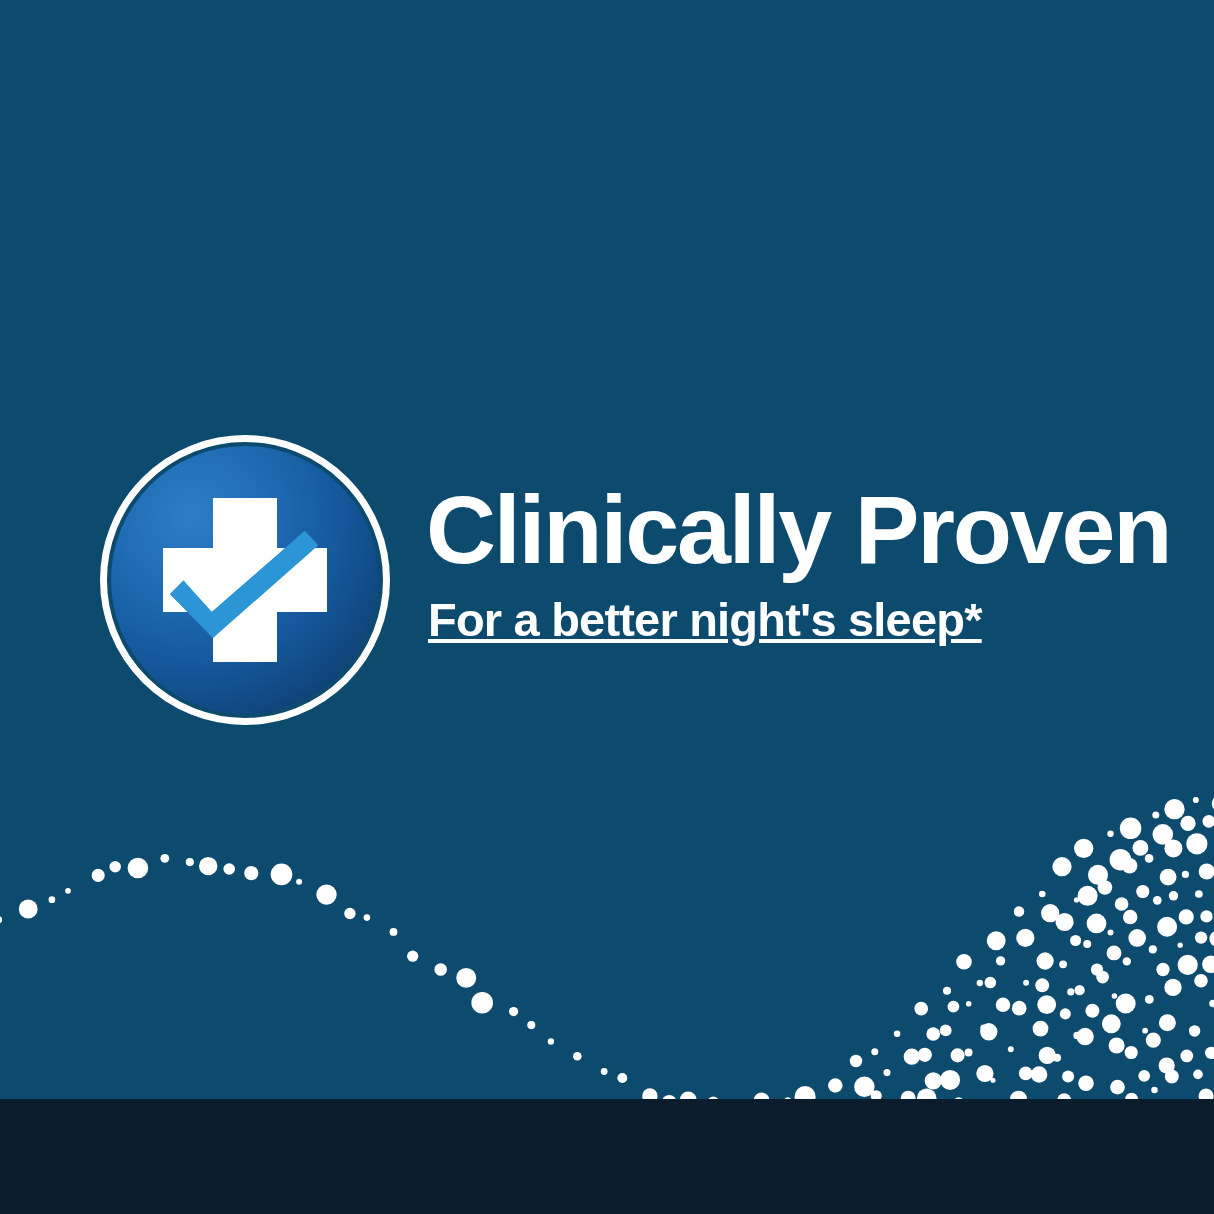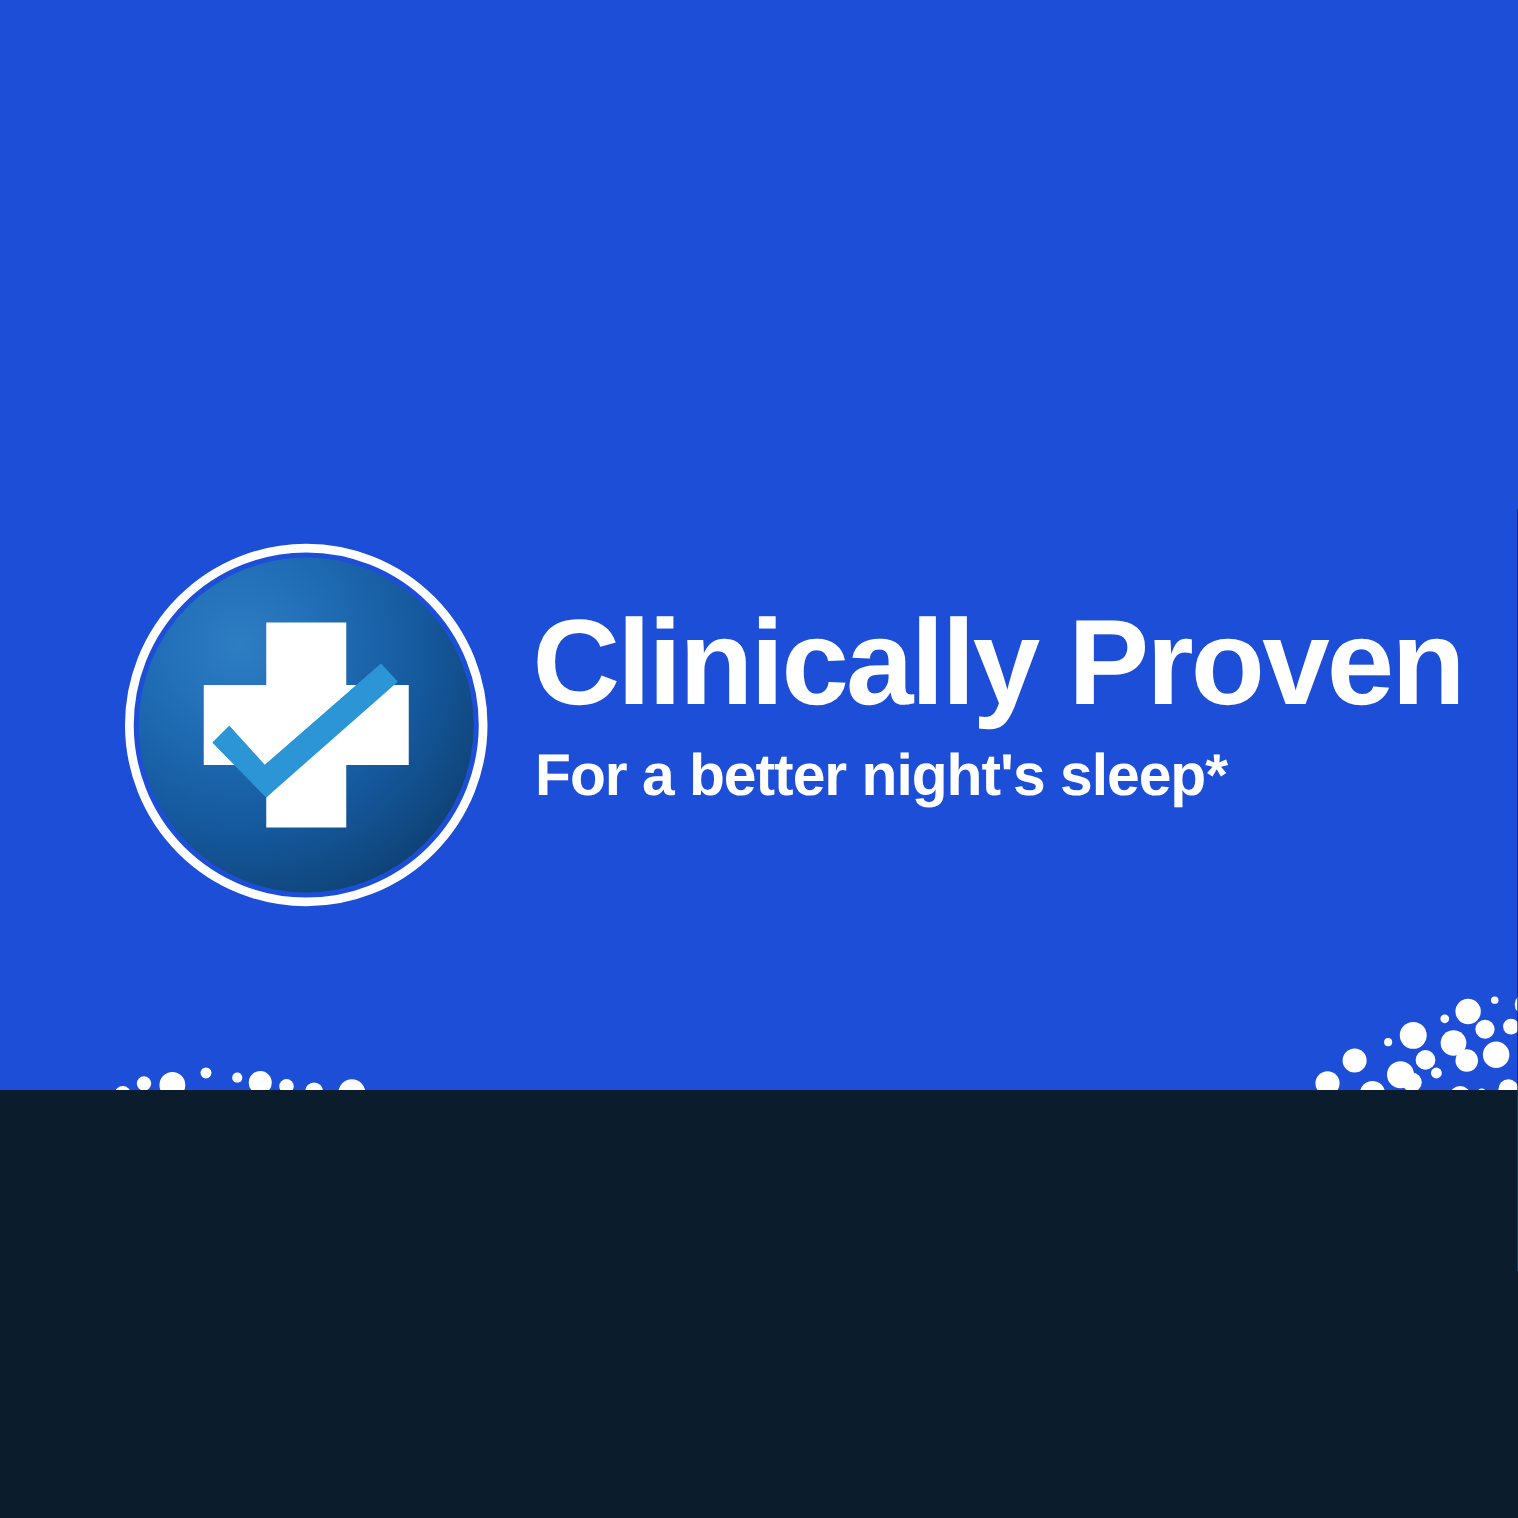--- a/index.html
+++ b/index.html
@@ -3,24 +3,24 @@
 <meta charset="utf-8">
 <style>
   html, body {
     margin: 0;
     padding: 0;
     background: #0b1c2c;
   }
   #canvas {
     position: relative;
     width: 1214px;
-    height: 872px;
+    height: 1099px;
     overflow: hidden;
     font-family: "Liberation Sans", sans-serif;
-    background: #1d4ed8;
+    background: #0c4a6e;
   }
 
   
   #badge {
     position: absolute;
     left: 100px;
     top: 435px;
     width: 290px;
     height: 290px;
   }
@@ -63,20 +63,21 @@
   #subhead {
     position: absolute;
     left: 428px;
     top: 596px;
     font-size: 47px;
     font-weight: bold;
     color: #ffffff;
     letter-spacing: -0.8px;
     line-height: 1;
     white-space: nowrap;
+    text-decoration: underline;
   }
   #footnote {
     position: absolute;
     left: 121px;
     top: 1126px;
     font-size: 21px;
     font-weight: normal;
     color: #ffffff;
     letter-spacing: 0.1px;
     line-height: 1;

